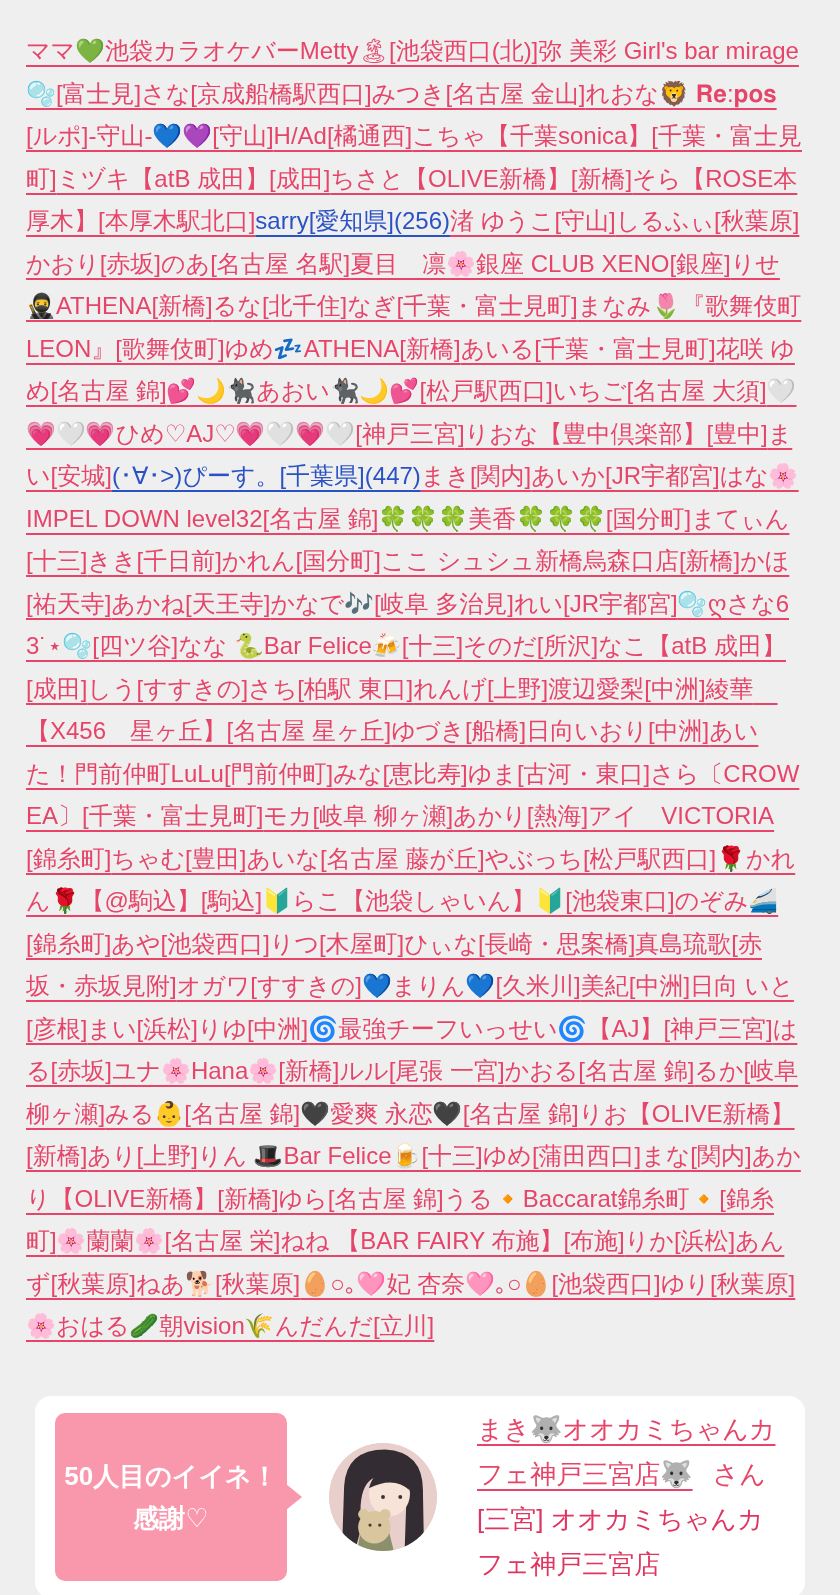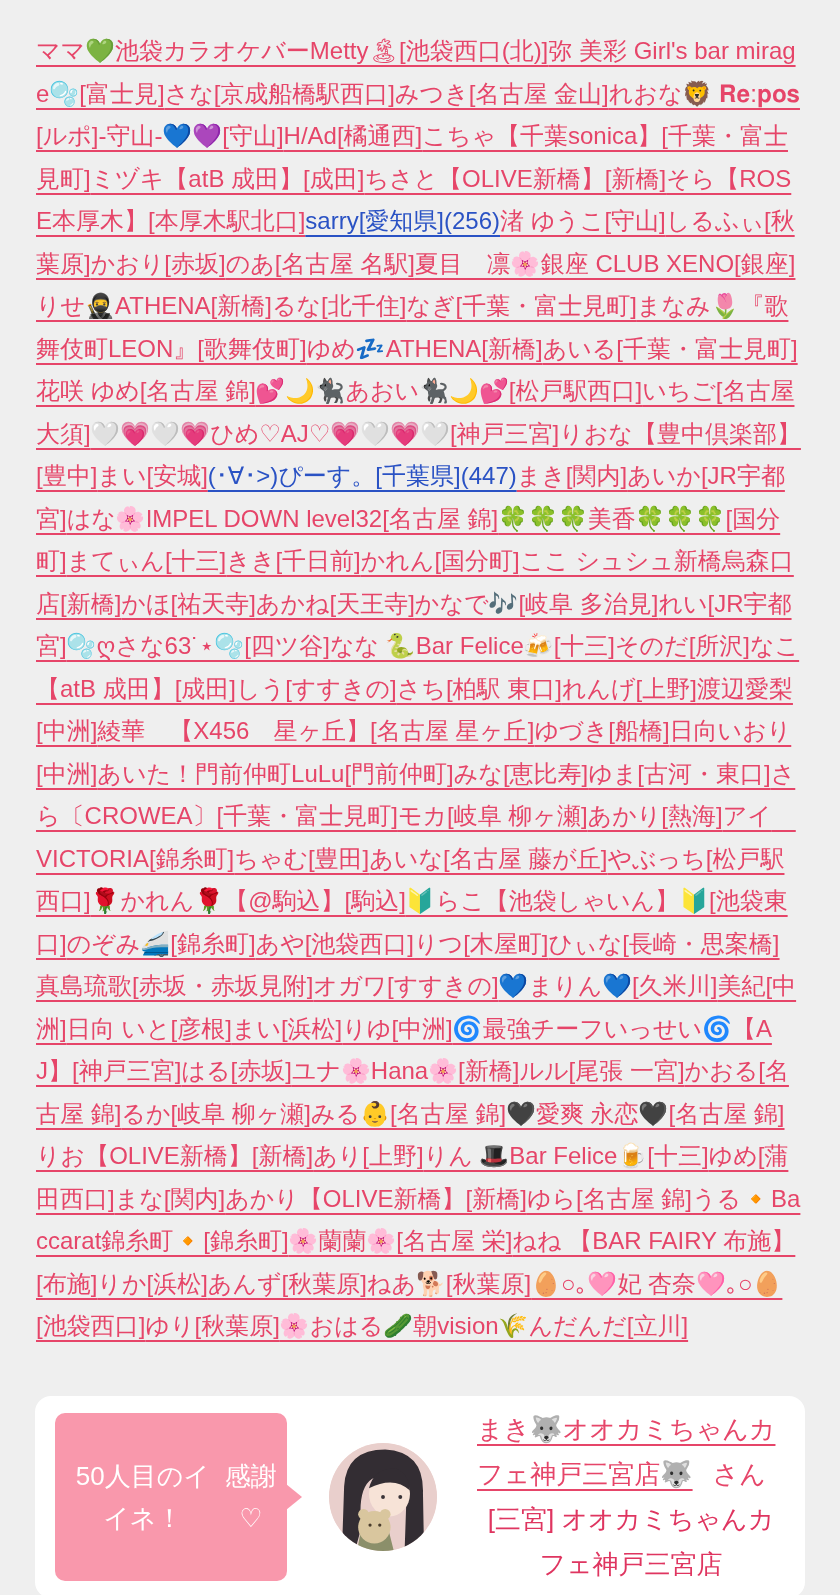--- a/index.html
+++ b/index.html
@@ -14,21 +14,21 @@
   *{box-sizing:border-box;}
   html,body{margin:0;padding:0;}
   body{
     width:840px;
     min-height:1595px;
     background:var(--page-bg);
     font-family:"Liberation Sans","DejaVu Sans",sans-serif;
   }
   
   .feed{
-    padding:6px 38px 0 36px;
+    padding:6px 38px 0 26px;
     font-size:24px;
     line-height:42.5px;
     word-break:break-all;
     overflow-wrap:anywhere;
   }
   .feed a{
     text-decoration:underline;
     text-decoration-thickness:2px;
     text-underline-offset:6px;
   }
@@ -43,25 +43,25 @@
     display:flex;
     align-items:center;
   }
   .bubble{
     position:relative;
     flex:0 0 232px;
     min-height:168px;
     background:var(--bubble-pink);
     border-radius:10px;
     display:flex;
-    flex-direction:row;
+    flex-direction:column;
     align-items:center;
     justify-content:center;
     color:var(--bubble-text);
-    font-weight:normal;
+    font-weight:bold;
     font-size:26px;
     line-height:42px;
     text-align:center;
     padding:8px;
   }
   .bubble::after{
     content:"";
     position:absolute;
     right:-15px;
     top:50%;
@@ -92,21 +92,20 @@
     text-decoration-thickness:2px;
     text-underline-offset:6px;
   }
   .honorific{
     color:var(--link-pink);
     margin-left:20px;
     text-decoration:none;
   }
   .venue{
     color:var(--subtitle-red);
-    text-align:center;
   }
 </style>
 </head>
 <body>
 
 <p class="feed"><a href="#" class="pink">ママ💚池袋カラオケバーMetty🏝[池袋西口(北)]</a><a href="#" class="pink">弥 美彩 Girl's bar mirage🫧[富士見]</a><a href="#" class="pink">さな[京成船橋駅西口]</a><a href="#" class="pink">みつき[名古屋 金山]</a><a href="#" class="pink">れおな🦁 𝐑𝐞:𝐩𝐨𝐬[ルポ]-守山-💙💜[守山]</a><a href="#" class="pink">H/Ad[橘通西]</a><a href="#" class="pink">こちゃ【千葉sonica】[千葉・富士見町]</a><a href="#" class="pink">ミヅキ【atB 成田】[成田]</a><a href="#" class="pink">ちさと【OLIVE新橋】[新橋]</a><a href="#" class="pink">そら【ROSE本厚木】[本厚木駅北口]</a><a href="#" class="blue">sarry[愛知県](256)</a><a href="#" class="pink">渚 ゆうこ[守山]</a><a href="#" class="pink">しるふぃ[秋葉原]</a><a href="#" class="pink">かおり[赤坂]</a><a href="#" class="pink">のあ[名古屋 名駅]</a><a href="#" class="pink">夏目　凛🌸銀座 CLUB XENO[銀座]</a><a href="#" class="pink">りせ🥷ATHENA[新橋]</a><a href="#" class="pink">るな[北千住]</a><a href="#" class="pink">なぎ[千葉・富士見町]</a><a href="#" class="pink">まなみ🌷『歌舞伎町LEON』[歌舞伎町]</a><a href="#" class="pink">ゆめ💤ATHENA[新橋]</a><a href="#" class="pink">あいる[千葉・富士見町]</a><a href="#" class="pink">花咲 ゆめ[名古屋 錦]</a><a href="#" class="pink">💕🌙🐈‍⬛あおい🐈‍⬛🌙💕[松戸駅西口]</a><a href="#" class="pink">いちご[名古屋 大須]</a><a href="#" class="pink">🤍💗🤍💗ひめ♡AJ♡💗🤍💗🤍[神戸三宮]</a><a href="#" class="pink">りおな【豊中倶楽部】[豊中]</a><a href="#" class="pink">まい[安城]</a><a href="#" class="blue">(･∀･&gt;)ぴーす。[千葉県](447)</a><a href="#" class="pink">まき[関内]</a><a href="#" class="pink">あいか[JR宇都宮]</a><a href="#" class="pink">はな🌸IMPEL DOWN level32[名古屋 錦]</a><a href="#" class="pink">🍀🍀🍀美香🍀🍀🍀[国分町]</a><a href="#" class="pink">まてぃん[十三]</a><a href="#" class="pink">きき[千日前]</a><a href="#" class="pink">かれん[国分町]</a><a href="#" class="pink">ここ シュシュ新橋烏森口店[新橋]</a><a href="#" class="pink">かほ[祐天寺]</a><a href="#" class="pink">あかね[天王寺]</a><a href="#" class="pink">かなで🎶[岐阜 多治見]</a><a href="#" class="pink">れい[JR宇都宮]</a><a href="#" class="pink">🫧ღさな63˙⋆🫧[四ツ谷]</a><a href="#" class="pink">なな 🐍Bar Felice🍻[十三]</a><a href="#" class="pink">そのだ[所沢]</a><a href="#" class="pink">なこ【atB 成田】[成田]</a><a href="#" class="pink">しう[すすきの]</a><a href="#" class="pink">さち[柏駅 東口]</a><a href="#" class="pink">れんげ[上野]</a><a href="#" class="pink">渡辺愛梨[中洲]</a><a href="#" class="pink">綾華　【X456　星ヶ丘】[名古屋 星ヶ丘]</a><a href="#" class="pink">ゆづき[船橋]</a><a href="#" class="pink">日向いおり[中洲]</a><a href="#" class="pink">あいた！門前仲町LuLu[門前仲町]</a><a href="#" class="pink">みな[恵比寿]</a><a href="#" class="pink">ゆま[古河・東口]</a><a href="#" class="pink">さら〔CROWEA〕[千葉・富士見町]</a><a href="#" class="pink">モカ[岐阜 柳ヶ瀬]</a><a href="#" class="pink">あかり[熱海]</a><a href="#" class="pink">アイ　VICTORIA[錦糸町]</a><a href="#" class="pink">ちゃむ[豊田]</a><a href="#" class="pink">あいな[名古屋 藤が丘]</a><a href="#" class="pink">やぶっち[松戸駅西口]</a><a href="#" class="pink">🌹かれん🌹【@駒込】[駒込]</a><a href="#" class="pink">🔰らこ【池袋しゃいん】🔰[池袋東口]</a><a href="#" class="pink">のぞみ🚄[錦糸町]</a><a href="#" class="pink">あや[池袋西口]</a><a href="#" class="pink">りつ[木屋町]</a><a href="#" class="pink">ひぃな[長崎・思案橋]</a><a href="#" class="pink">真島琉歌[赤坂・赤坂見附]</a><a href="#" class="pink">オガワ[すすきの]</a><a href="#" class="pink">💙まりん💙[久米川]</a><a href="#" class="pink">美紀[中洲]</a><a href="#" class="pink">日向 いと[彦根]</a><a href="#" class="pink">まい[浜松]</a><a href="#" class="pink">りゆ[中洲]</a><a href="#" class="pink">🌀最強チーフいっせい🌀【AJ】[神戸三宮]</a><a href="#" class="pink">はる[赤坂]</a><a href="#" class="pink">ユナ🌸Hana🌸[新橋]</a><a href="#" class="pink">ルル[尾張 一宮]</a><a href="#" class="pink">かおる[名古屋 錦]</a><a href="#" class="pink">るか[岐阜 柳ヶ瀬]</a><a href="#" class="pink">みる👶[名古屋 錦]</a><a href="#" class="pink">🖤愛爽 永恋🖤[名古屋 錦]</a><a href="#" class="pink">りお【OLIVE新橋】[新橋]</a><a href="#" class="pink">あり[上野]</a><a href="#" class="pink">りん 🎩Bar Felice🍺[十三]</a><a href="#" class="pink">ゆめ[蒲田西口]</a><a href="#" class="pink">まな[関内]</a><a href="#" class="pink">あかり【OLIVE新橋】[新橋]</a><a href="#" class="pink">ゆら[名古屋 錦]</a><a href="#" class="pink">うる🔸Baccarat錦糸町🔸[錦糸町]</a><a href="#" class="pink">🌸蘭蘭🌸[名古屋 栄]</a><a href="#" class="pink">ねね 【BAR FAIRY 布施】[布施]</a><a href="#" class="pink">りか[浜松]</a><a href="#" class="pink">あんず[秋葉原]</a><a href="#" class="pink">ねあ🐕[秋葉原]</a><a href="#" class="pink">🥚○｡🩷妃 杏奈🩷｡○🥚[池袋西口]</a><a href="#" class="pink">ゆり[秋葉原]</a><a href="#" class="pink">🌸おはる🥒朝vision🌾んだんだ[立川]</a></p>
 
 <div class="card">
   <div class="bubble">
     <div>50人目のイイネ！</div>

